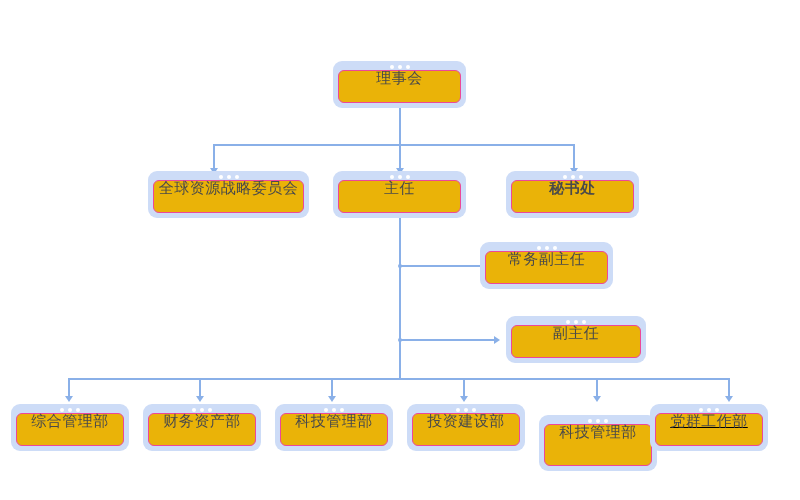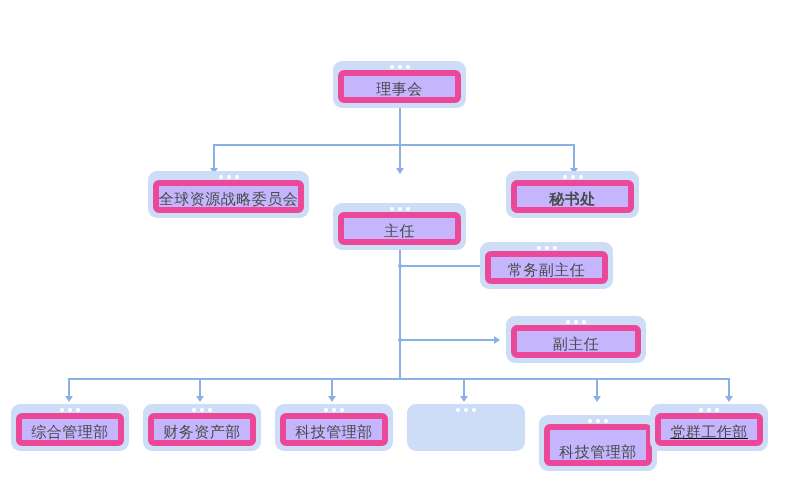--- a/index.html
+++ b/index.html
@@ -75,25 +75,25 @@
     display: block;
     width: 4px;
     height: 4px;
     border-radius: 50%;
     background: #ffffff;
   }
   .node-body {
     box-sizing: border-box;
     width: 100%;
     height: 100%;
-    background: #c4b5fd;
-    border: 6px solid #ec4899;
+    background: #eab308;
+    border: 1px solid #ec4899;
     border-radius: 6px;
     display: flex;
-    align-items: flex-end;
+    align-items: flex-start;
     justify-content: center;
   }
   .node-label {
     font-size: 15px;
     line-height: 1;
     color: #4a4a4a;
     white-space: nowrap;
     letter-spacing: 0.5px;
   }
 </style>
@@ -159,21 +159,21 @@
     <span class="node-dots">
         <i></i>
         <i></i>
         <i></i>
       </span>
     <div class="node-body">
       <span class="node-label">全球资源战略委员会</span>
     </div>
   </div>
 
-  <div class="node" style="left:333px; top:171px; width:133px; height:47px;margin-top:32px;">
+  <div class="node" style="left:333px; top:171px; width:133px; height:47px;">
     <span class="node-dots">
         <i></i>
         <i></i>
         <i></i>
       </span>
     <div class="node-body">
       <span class="node-label">主任</span>
     </div>
   </div>
 
@@ -242,20 +242,23 @@
       <span class="node-label">科技管理部</span>
     </div>
   </div>
 
   <div class="node" style="left:407px; top:404px; width:118px; height:47px;">
     <span class="node-dots">
         <i></i>
         <i></i>
         <i></i>
       </span>
+    <div class="node-body">
+      <span class="node-label">投资建设部</span>
+    </div>
   </div>
 
   <div class="node" style="left:539px; top:415px; width:118px; height:56px;">
     <span class="node-dots">
         <i></i>
         <i></i>
         <i></i>
       </span>
     <div class="node-body">
       <span class="node-label">科技管理部</span>

